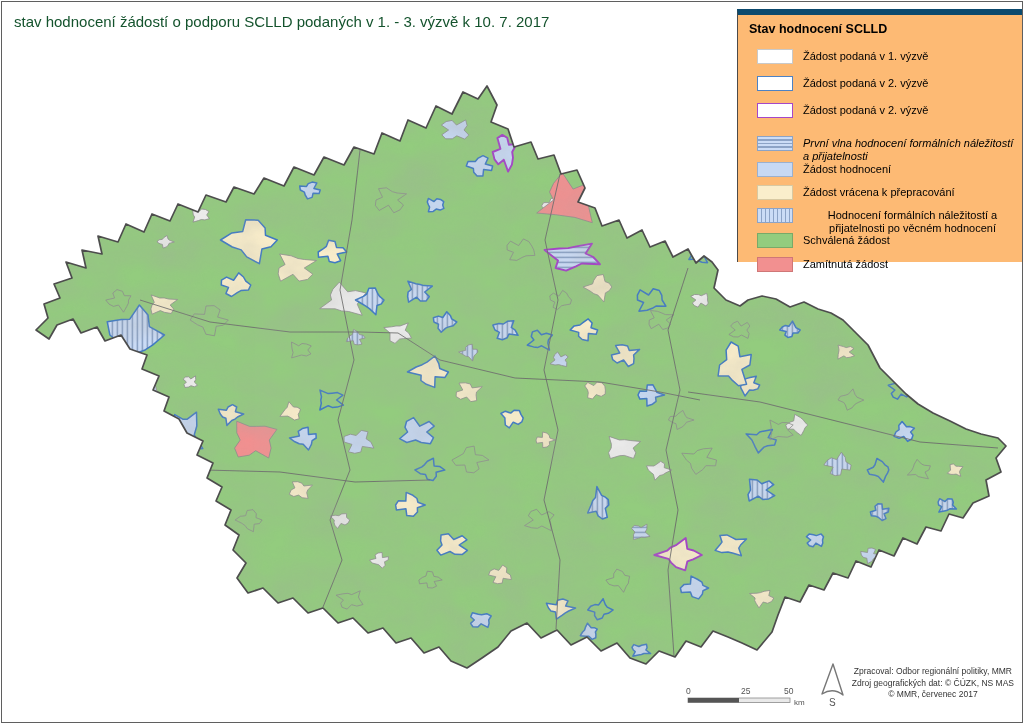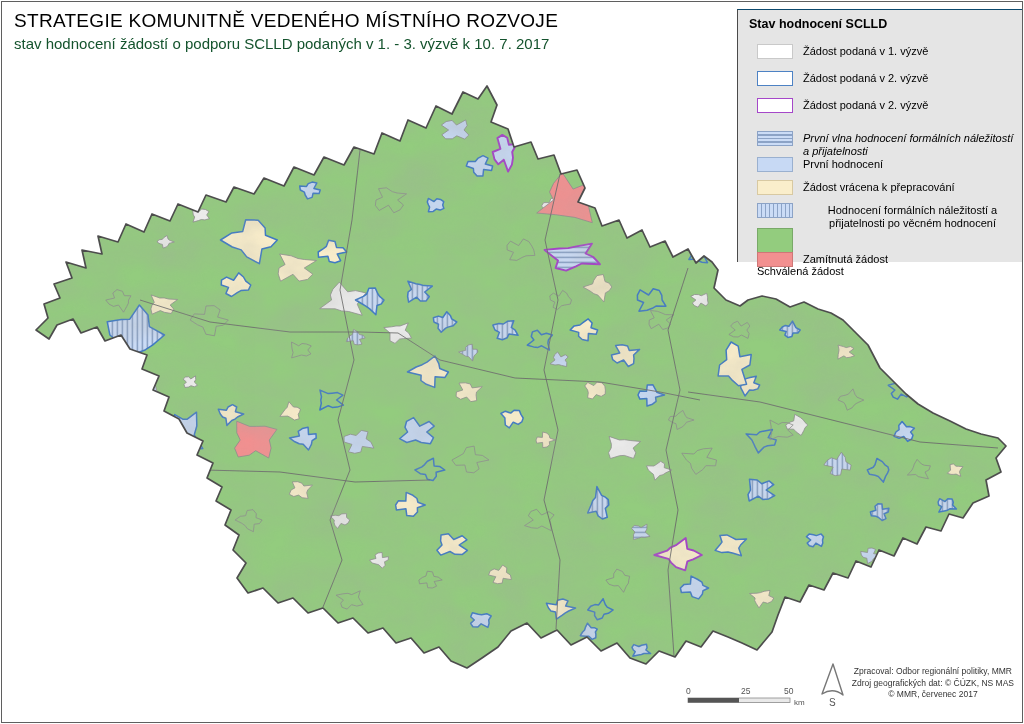--- a/index.html
+++ b/index.html
@@ -4,22 +4,22 @@
 <style>
   html,body{margin:0;padding:0;background:#fff;}
   body{width:1024px;height:724px;position:relative;overflow:hidden;
        font-family:"Liberation Sans", sans-serif;color:#000;}
   .frame{position:absolute;inset:1px;border:1.5px solid #5f5f5f;pointer-events:none;z-index:10;}
   #map-wrap{position:absolute;inset:0;z-index:0;}
   #map-wrap svg{display:block;}
   .titleblock{position:absolute;left:14px;top:10px;z-index:3;}
   .title{font-size:19px;letter-spacing:.3px;line-height:22px;color:#000;white-space:nowrap;}
   .subtitle{font-size:15px;line-height:18px;margin-top:3px;color:#14532d;white-space:nowrap;}
-  .legend{position:absolute;left:737px;top:9px;width:285px;height:253px;background:#e5e5e5;
-          border-top:1px solid #0c4a6e;border-left:1px solid #4a4a4a;z-index:3;box-sizing:border-box;}
+  .legend{position:absolute;left:737px;top:9px;width:285px;height:253px;background:#fdba74;
+          border-top:6px solid #0c4a6e;border-left:1px solid #4a4a4a;z-index:3;box-sizing:border-box;}
   .legend-title{font-size:12.5px;font-weight:bold;margin:7px 0 2px 11px;}
   .legend-item{position:absolute;left:11px;display:flex;align-items:flex-start;padding-left:8px;}
   .swatch{width:36px;height:15px;flex:0 0 36px;margin-right:10px;box-sizing:border-box;}
   .legend-label{font-size:11px;line-height:12.5px;padding-top:1px;}
   .sw-outline-gray{background:#fff;border:1px solid #c9c9c9;}
   .sw-outline-blue{background:#fff;border:1.6px solid #4d82c4;}
   .sw-outline-purple{background:#fff;border:1.6px solid #a547c9;}
   .sw-lightblue{background:#c7d9f4;border:1px solid #9ab0cf;}
   .sw-cream{background:#faeecb;border:1px solid #d8c9a2;}
   .sw-green{background:#93cc7e;border:1px solid #79a968;}
@@ -176,21 +176,20 @@
         <polyline points="398,333 440,360 515,378 600,382 660,392 700,400" fill="none" stroke="#6a6a6a" stroke-width="0.9"></polyline>
         <polyline points="688,392 760,402 840,422 920,442 998,448" fill="none" stroke="#6a6a6a" stroke-width="0.9"></polyline>
         <polyline points="205,470 280,472 355,482 430,480" fill="none" stroke="#6a6a6a" stroke-width="0.9"></polyline>
         <rect x="0" y="0" width="1024" height="724" filter="url(#relief)" opacity="0.35"></rect>
       </g>
       <polygon points="36,330 48,318 44,304 60,298 54,284 72,278 66,262 86,268 82,250 102,254 98,236 118,242 126,224 144,232 152,214 170,221 178,204 198,212 206,195 226,202 234,187 254,194 264,178 284,186 294,167 314,175 324,157 344,165 354,147 374,154 382,133 400,141 408,120 426,128 436,106 452,114 463,92 478,99 487,86 497,105 491,122 508,129 514,147 531,142 538,159 554,155 561,174 577,170 585,188 578,202 595,208 602,226 619,220 627,238 642,230 650,247 665,241 673,257 688,249 696,263 704,256 712,262 718,270 714,288 726,300 740,306 748,300 762,296 776,299 790,307 804,302 818,309 831,313 843,320 856,333 868,345 880,368 893,381 906,394 918,404 933,413 950,421 966,429 981,434 998,438 1006,446 996,458 1001,472 986,480 989,496 973,503 963,518 949,514 941,531 926,527 917,544 903,538 894,556 879,550 871,567 856,561 848,578 833,573 824,590 809,585 800,602 785,597 778,615 772,632 757,650 742,643 728,637 713,631 701,647 686,641 675,657 659,651 646,664 630,658 617,643 601,651 587,637 571,645 557,630 541,638 527,623 511,631 498,647 482,658 467,668 451,661 439,647 424,653 411,638 396,643 383,628 368,633 353,618 338,623 323,608 308,613 293,598 278,603 263,588 248,593 237,578 246,563 233,550 239,535 225,525 231,510 216,501 222,487 207,478 213,463 197,455 203,441 187,433 179,419 164,411 169,397 153,390 159,376 142,369 147,355 130,349 121,335 105,341 97,327 81,333 73,319 57,325 49,339" fill="none" stroke="#4d4d4d" stroke-width="1.7" stroke-linejoin="round"></polygon>
     </svg>
   </div>
 
 <div class="titleblock">
-  <div class="title">STRATEGIE KOMUNITNĚ VEDENÉHO MÍSTNÍHO ROZVOJE</div>
   <div class="subtitle">stav hodnocení žádostí o podporu SCLLD podaných v 1. - 3. výzvě k 10. 7. 2017</div>
 </div>
 
 <div class="legend" id="legend">
   <div class="legend-title">Stav hodnocení SCLLD</div>
 <div class="legend-item" style="top: 34px;">
       <div class="swatch sw-outline-gray"></div>
       <div class="legend-label" style="max-width: 225px;">Žádost podaná v 1. výzvě</div>
     </div>
     <div class="legend-item" style="top: 61px;">
@@ -200,31 +199,31 @@
     <div class="legend-item" style="top: 88px;">
       <div class="swatch sw-outline-purple"></div>
       <div class="legend-label" style="max-width: 225px;">Žádost podaná v 2. výzvě</div>
     </div>
     <div class="legend-item" style="top: 121px;">
       <div class="swatch sw-hstripe"></div>
       <div class="legend-label" style="max-width: 225px; font-style: italic;">První vlna hodnocení formálních náležitostí a přijatelnosti</div>
     </div>
     <div class="legend-item" style="top: 147px;">
       <div class="swatch sw-lightblue"></div>
-      <div class="legend-label" style="max-width: 225px;">První hodnocení</div>
+      <div class="legend-label" style="max-width: 225px;">Žádost hodnocení</div>
     </div>
     <div class="legend-item" style="top: 170px;">
       <div class="swatch sw-cream"></div>
       <div class="legend-label" style="max-width: 225px;">Žádost vrácena k přepracování</div>
     </div>
     <div class="legend-item" style="top: 193px; text-align: center;">
       <div class="swatch sw-vstripe"></div>
       <div class="legend-label" style="max-width: 225px;">Hodnocení formálních náležitostí a přijatelnosti po věcném hodnocení</div>
     </div>
-    <div class="legend-item" style="top: 218px; flex-direction: column;">
+    <div class="legend-item" style="top: 218px;">
       <div class="swatch sw-green"></div>
       <div class="legend-label" style="max-width: 225px;">Schválená žádost</div>
     </div>
     <div class="legend-item" style="top: 242px;">
       <div class="swatch sw-red"></div>
       <div class="legend-label" style="max-width: 225px; text-align: center;">Zamítnutá žádost</div>
     </div>
   </div>
 
 <div class="scalebar">

